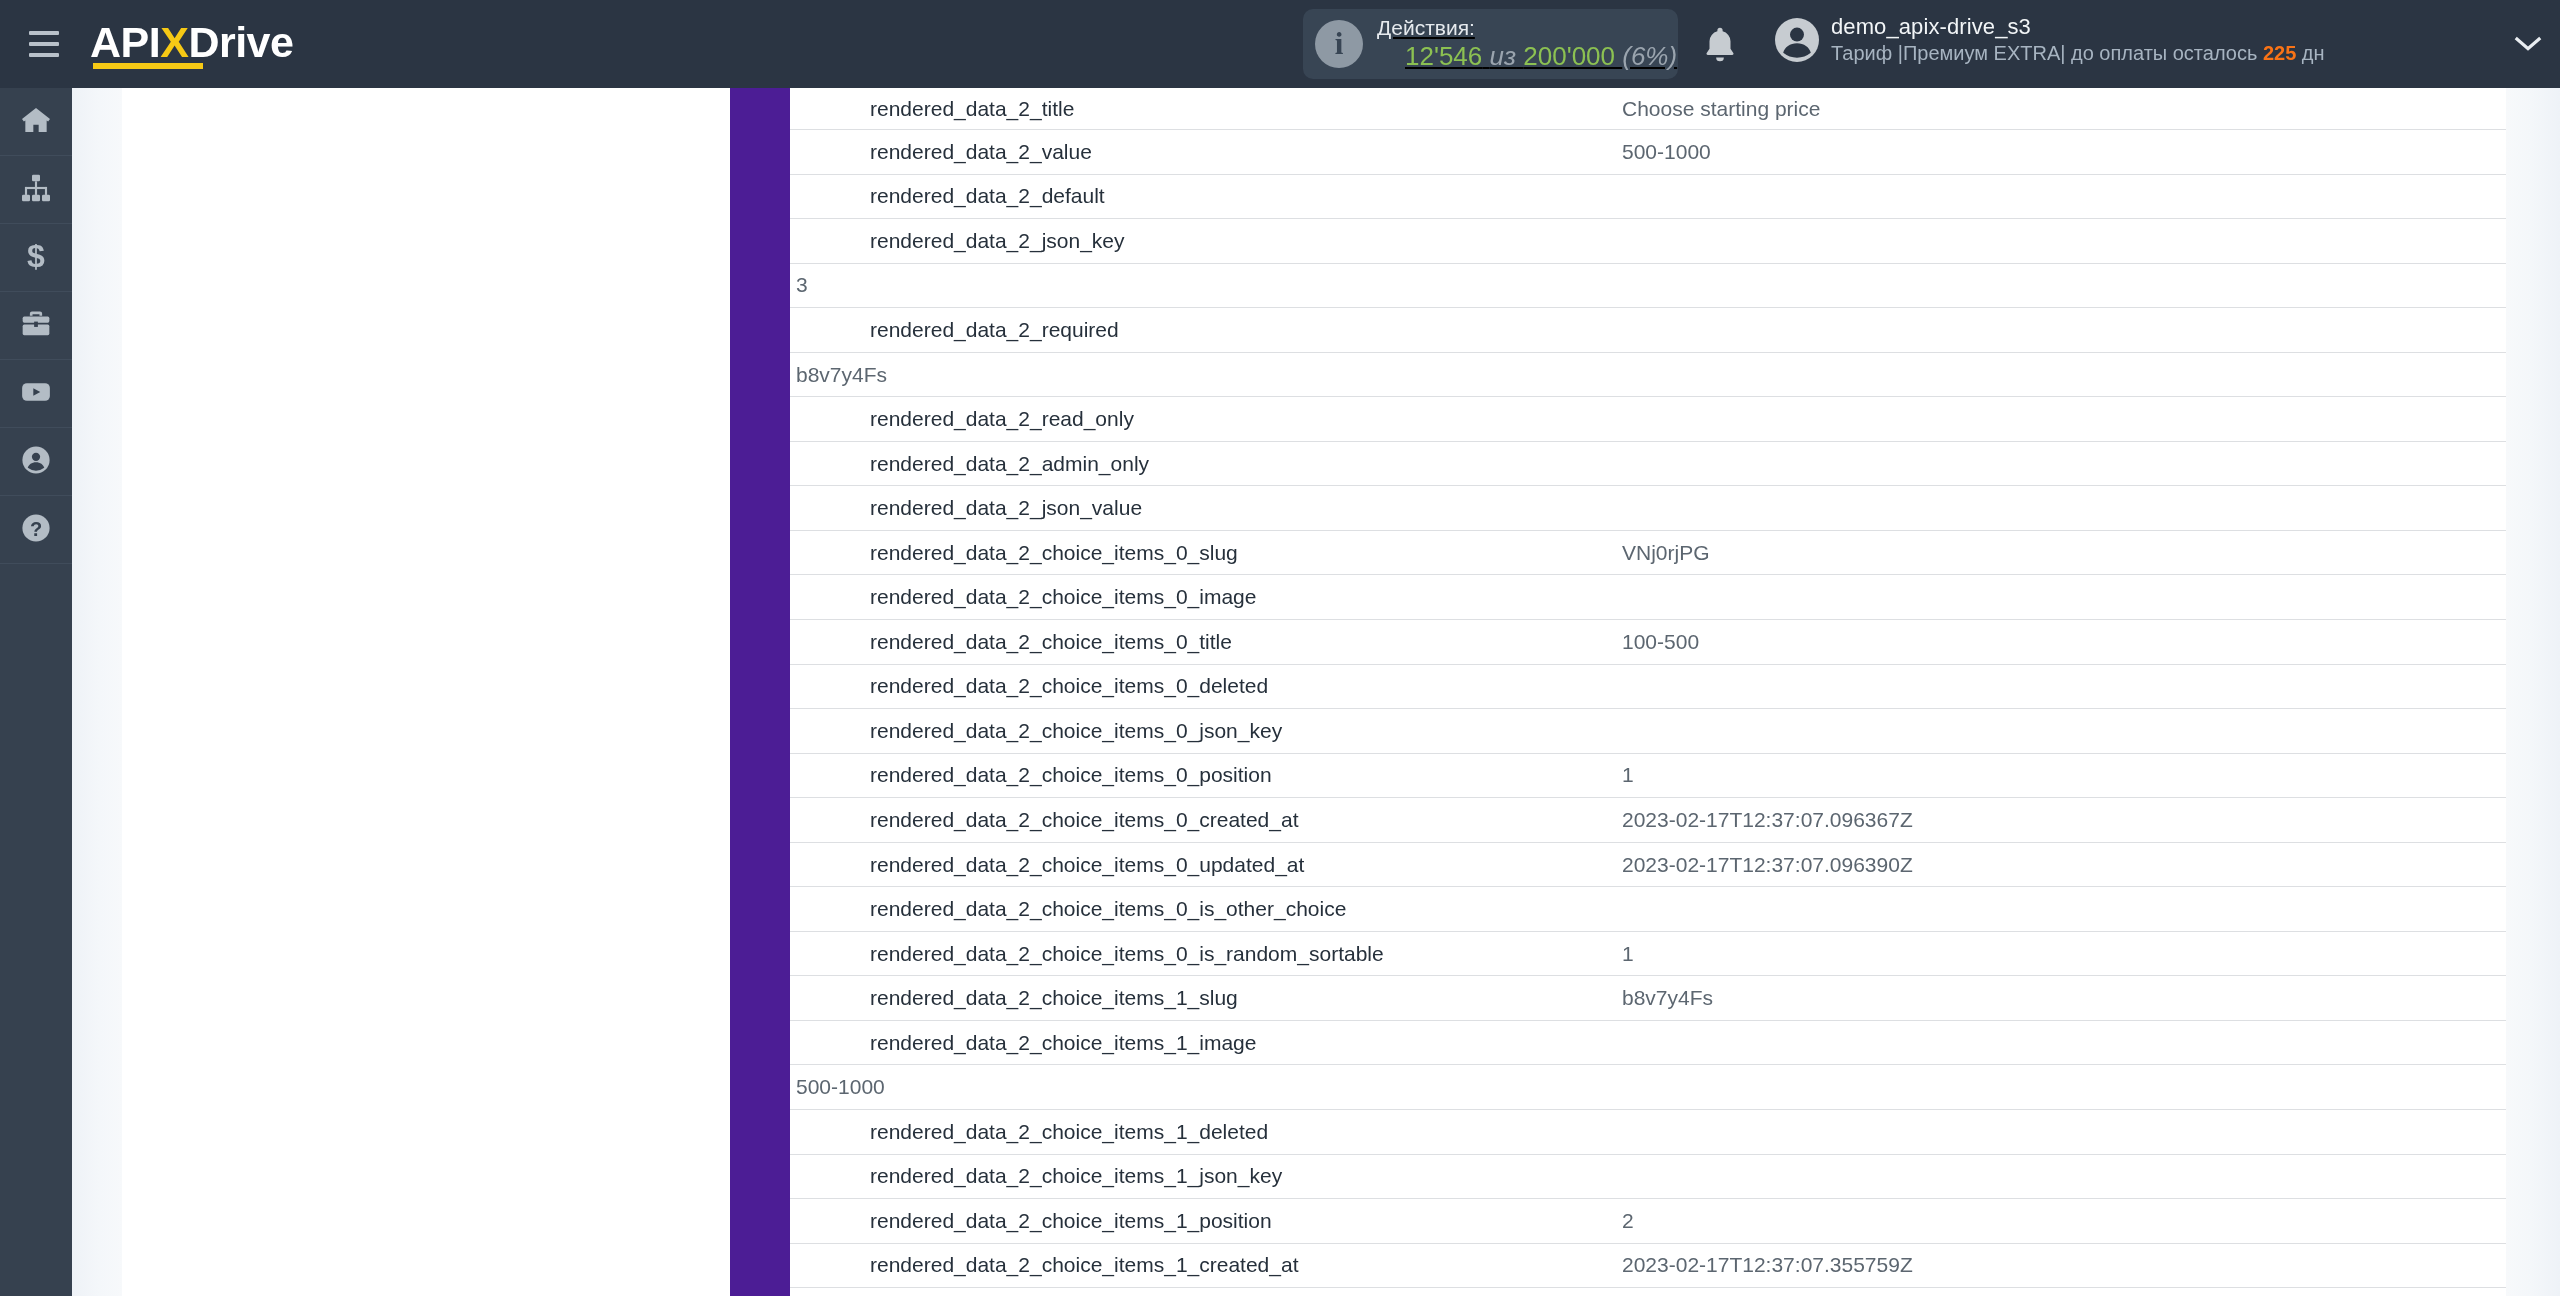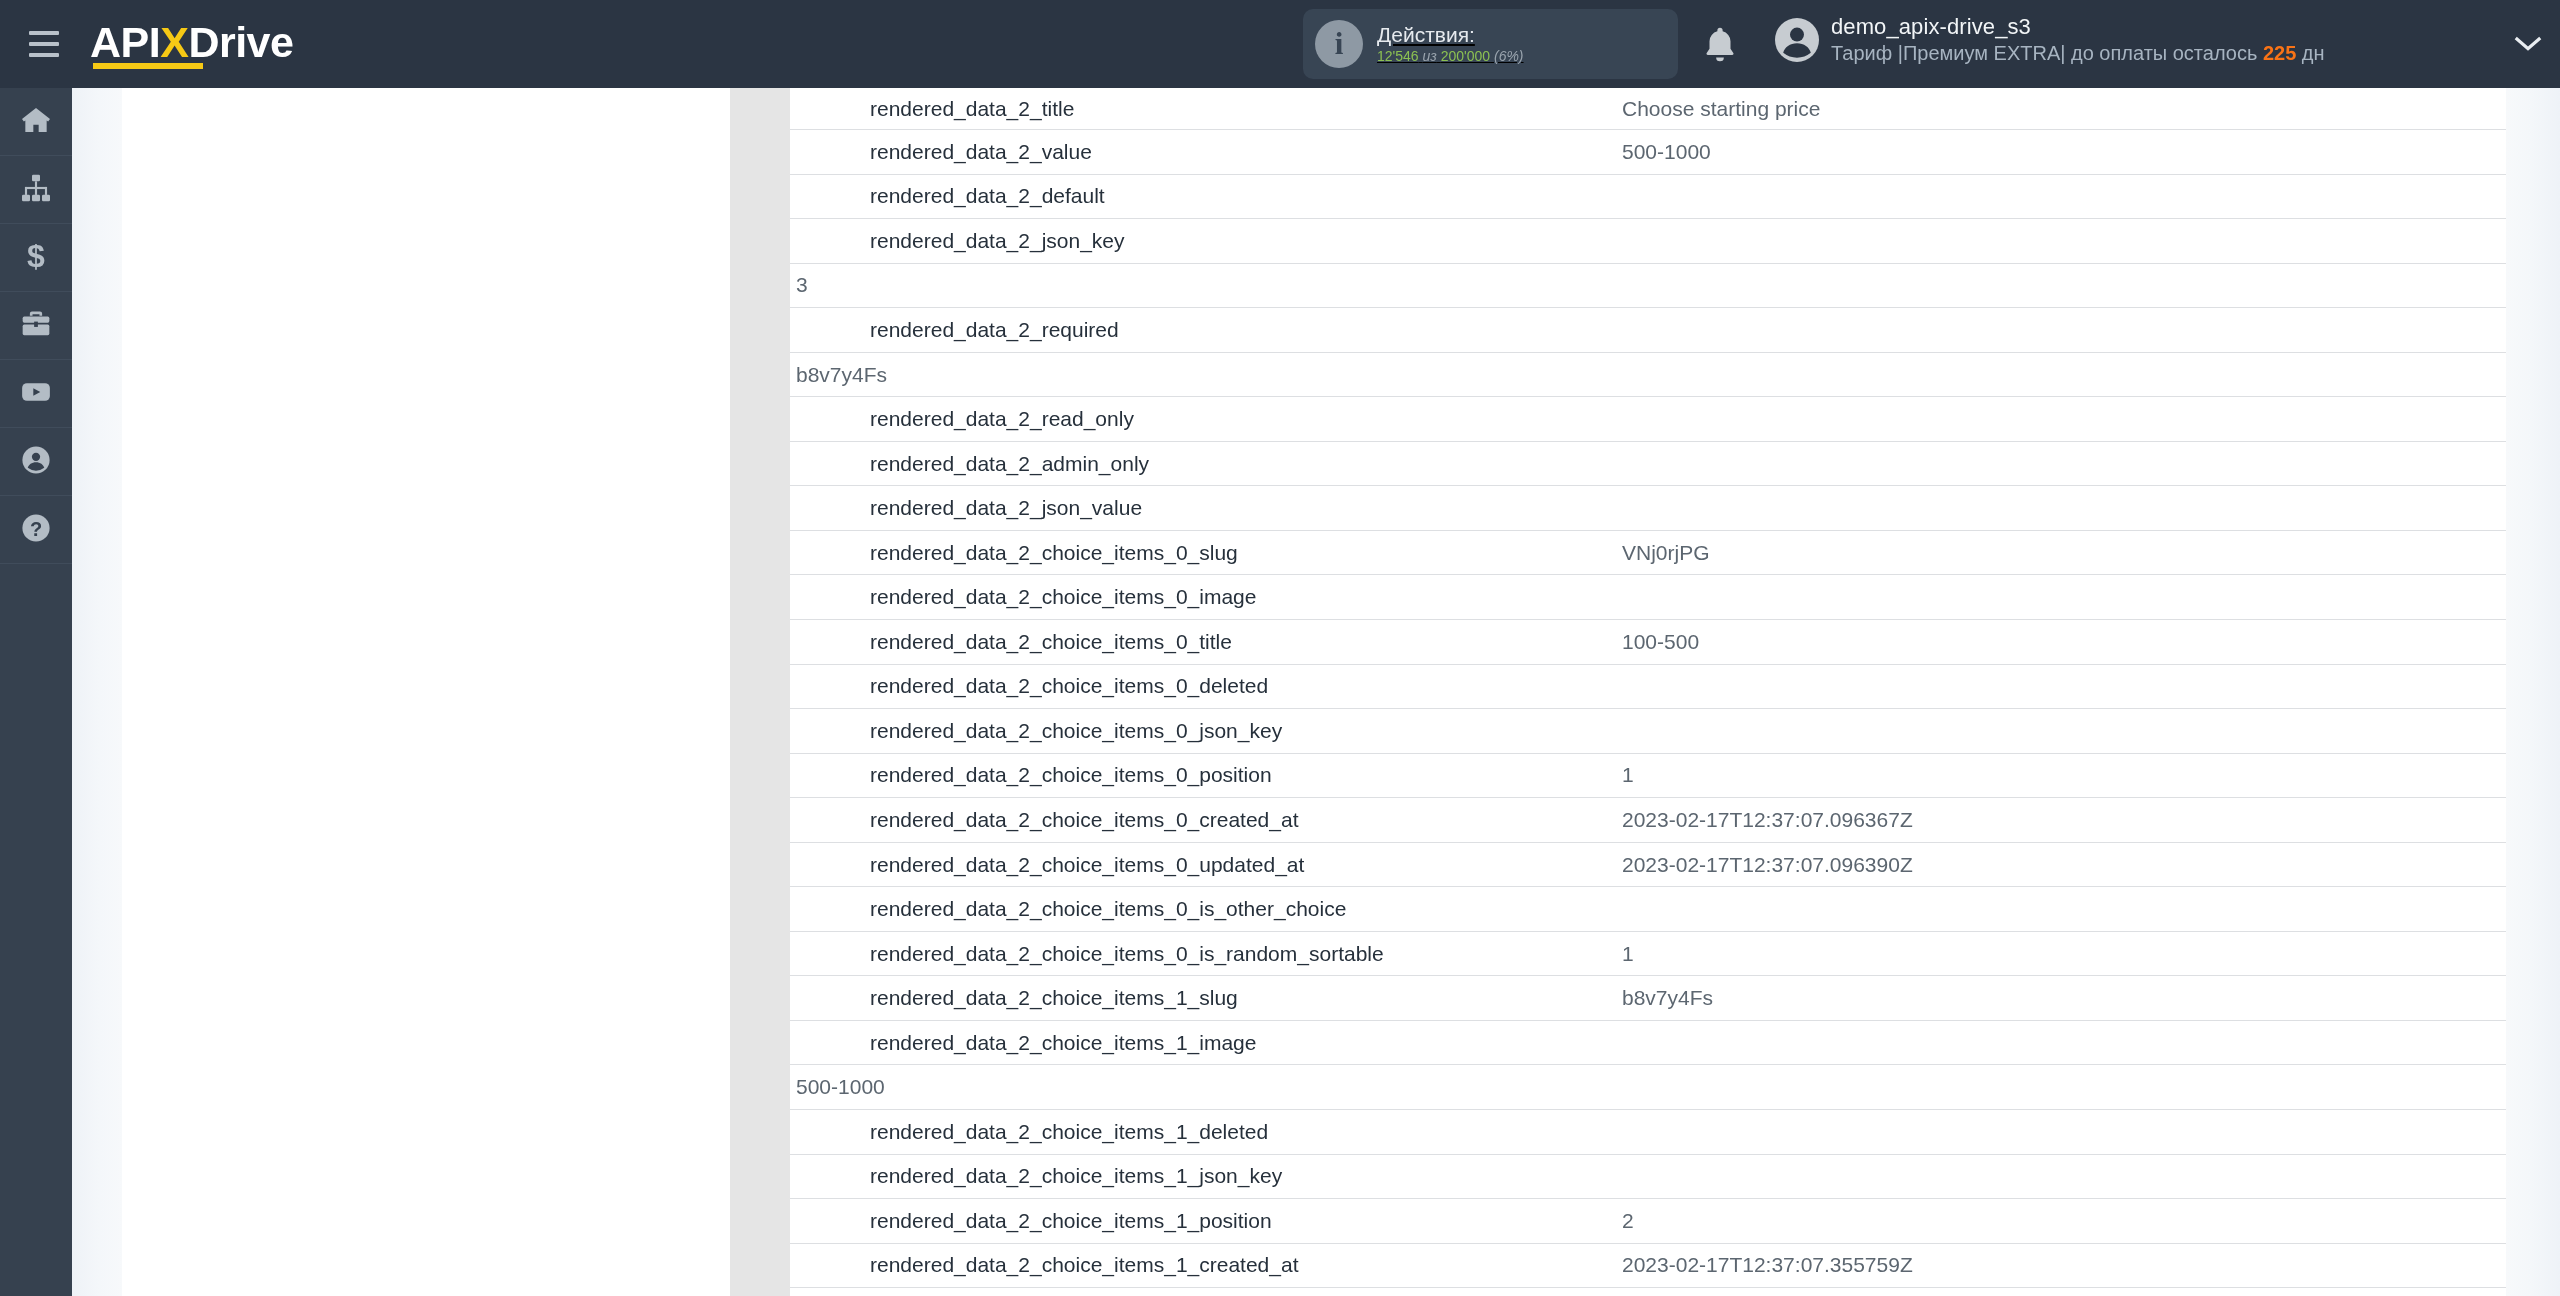--- a/index.html
+++ b/index.html
@@ -88,21 +88,21 @@
   .actions-txt {
     margin-left: 14px;
     line-height: 1.18;
     text-decoration: underline;
   }
   .actions-label {
     font-size: 21px;
     color: #e6eaee;
     display: block;
   }
-  .actions-counts { font-size: 14px; display: block; white-space: nowrap; }
+  .actions-counts { font-size: 26px; display: block; white-space: nowrap; margin-left: 28px; }
   .c-green { color: #8cc152; }
   .c-grey  { color: #9aa4ae; font-style: italic; }
   .c-pct   { color: #9aa4ae; font-style: italic; }
 
   .bell {
     position: absolute;
     left: 1699px; top: 24px;
     width: 42px; height: 42px;
     cursor: pointer;
   }
@@ -156,21 +156,21 @@
     cursor: pointer;
   }
   .rail-item svg { fill: #b3bcc5; }
 
   
   .body-wrap {
     position: absolute;
     top: 88px; left: 72px;
     width: 2488px;
     height: 1208px;
-    background: #e5e5e5;
+    background: #4c1d95;
   }
   .gutter-left {
     position: absolute;
     top: 0; left: 0;
     width: 50px; height: 1208px;
     background: linear-gradient(to right, #eef2f7 0%, #f4f7fa 55%, #f7f9fb 100%);
   }
   .gutter-right {
     position: absolute;
     top: 0; left: 2434px;

